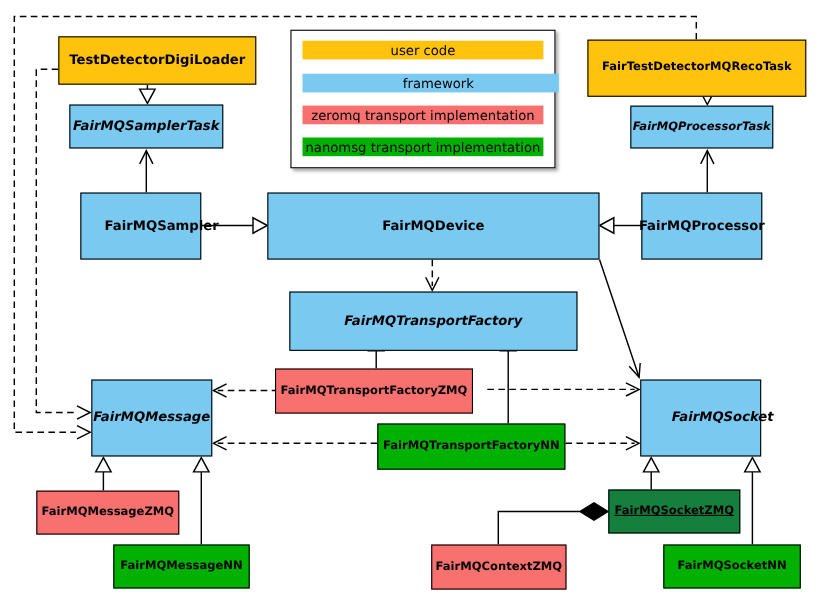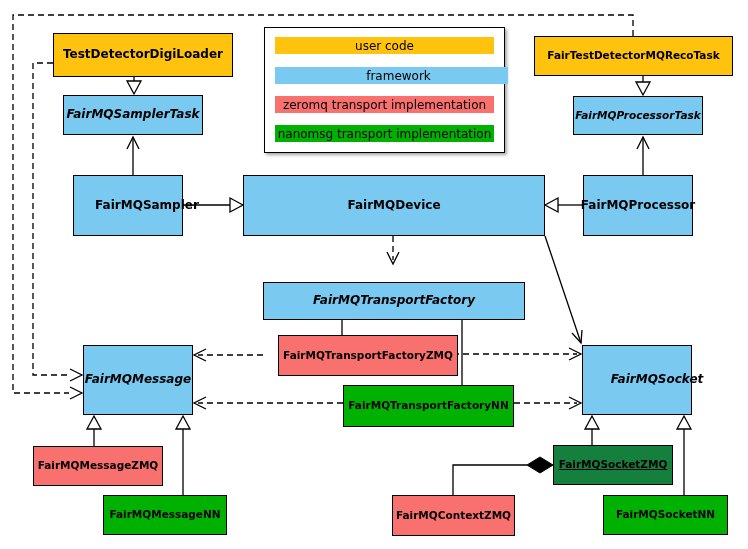--- a/index.html
+++ b/index.html
@@ -152,31 +152,31 @@
     <div class="legend-bar lb2" style="background: rgb(249, 113, 110);">zeromq transport implementation</div>
     <div class="legend-bar lb3" style="background: rgb(1, 177, 1);">nanomsg transport implementation</div>
   </div>
 
   <div class="node" style="left: 53px; top: 33px; width: 180px; height: 44px; background: rgb(255, 194, 13);">TestDetectorDigiLoader</div>
 
   <div class="node abstract" style="left: 63px; top: 95px; width: 140px; height: 40px; background: rgb(121, 201, 241);">FairMQSamplerTask</div>
 
   <div class="node" style="left: 73px; top: 175px; width: 110px; height: 61px; background: rgb(121, 201, 241); padding-left: 38px;">FairMQSampler</div>
 
-  <div class="node tight" style="left: 534px; top: 36px; width: 199px; height: 40px; background: rgb(255, 194, 13);">FairTestDetectorMQRecoTask</div>
+  <div class="node tight" style="left: 534px; top: 36px; width: 199px; height: 52px; background: rgb(255, 194, 13);">FairTestDetectorMQRecoTask</div>
 
   <div class="node abstract tight" style="left: 573px; top: 96px; width: 130px; height: 39px; background: rgb(121, 201, 241);">FairMQProcessorTask</div>
 
   <div class="node" style="left: 583px; top: 175px; width: 110px; height: 61px; background: rgb(121, 201, 241);">FairMQProcessor</div>
 
   <div class="node" style="left: 243px; top: 175px; width: 302px; height: 61px; background: rgb(121, 201, 241);">FairMQDevice</div>
 
-  <div class="node abstract" style="left: 263px; top: 282px; width: 262px; height: 38px; background: rgb(121, 201, 241);">FairMQTransportFactory</div>
+  <div class="node abstract" style="left: 263px; top: 265px; width: 262px; height: 54px; background: rgb(121, 201, 241);">FairMQTransportFactory</div>
 
-  <div class="node tight" style="left: 278px; top: 335px; width: 180px; height: 41px; background: rgb(249, 113, 110);">FairMQTransportFactoryZMQ</div>
+  <div class="node tight" style="left: 250px; top: 335px; width: 180px; height: 41px; background: rgb(249, 113, 110);">FairMQTransportFactoryZMQ</div>
 
   <div class="node tight" style="left: 343px; top: 385px; width: 171px; height: 42px; background: rgb(1, 177, 1);">FairMQTransportFactoryNN</div>
 
   <div class="node abstract" style="left: 83px; top: 345px; width: 110px; height: 70px; background: rgb(121, 201, 241);">FairMQMessage</div>
 
   <div class="node abstract" style="left: 582px; top: 345px; width: 110px; height: 70px; background: rgb(121, 201, 241); padding-left: 40px;">FairMQSocket</div>
 
   <div class="node tight" style="left: 33px; top: 446px; width: 130px; height: 40px; background: rgb(249, 113, 110);">FairMQMessageZMQ</div>
 
   <div class="node tight" style="left: 103px; top: 495px; width: 124px; height: 40px; background: rgb(1, 177, 1);">FairMQMessageNN</div>

